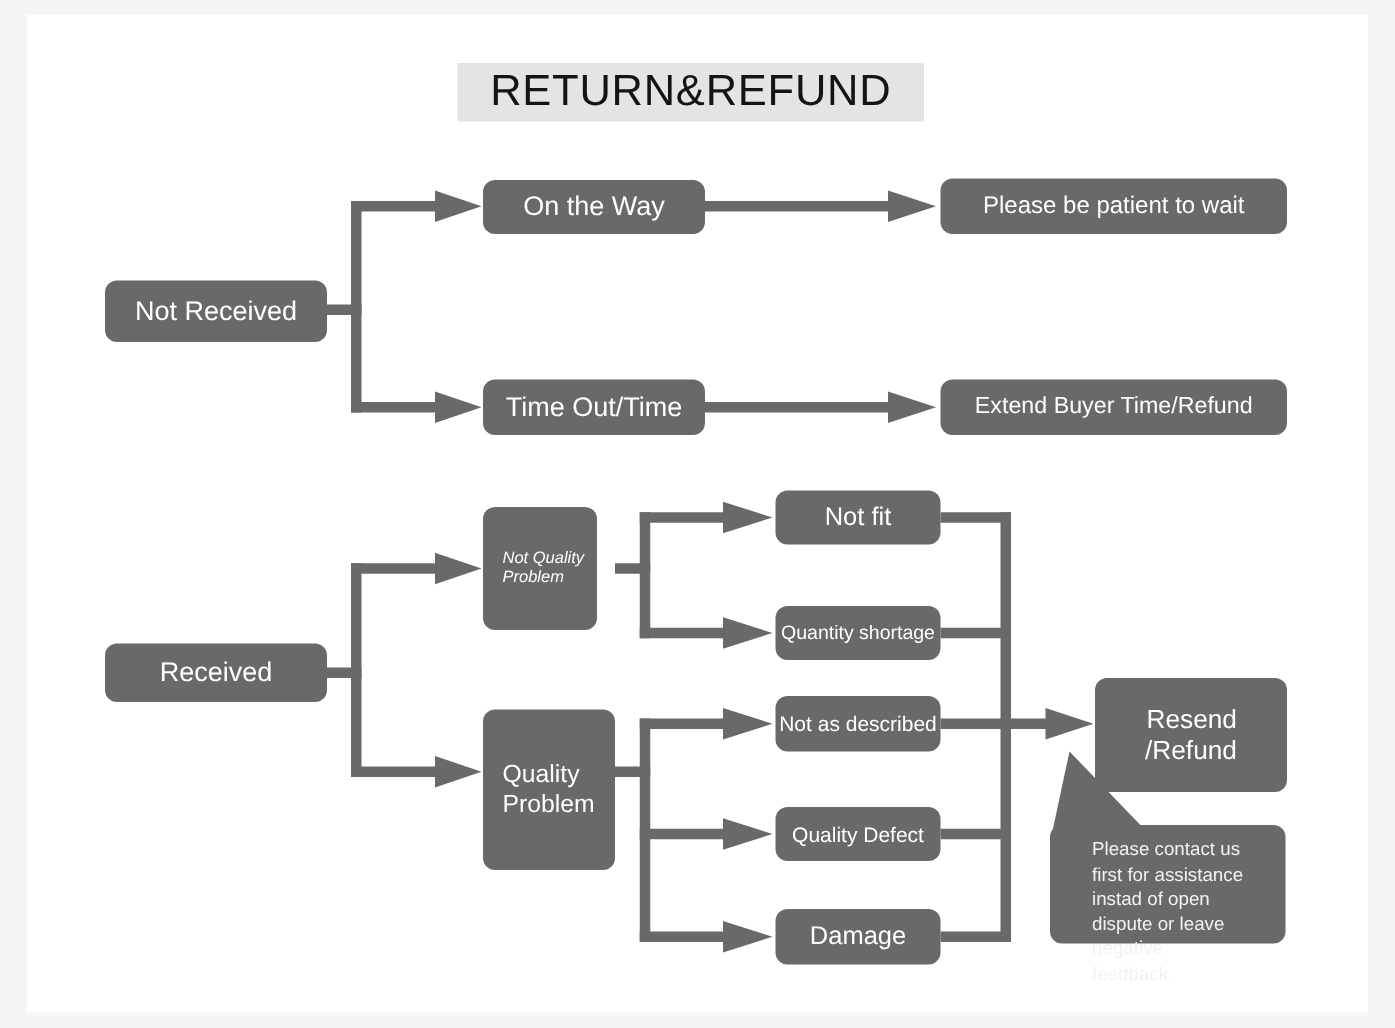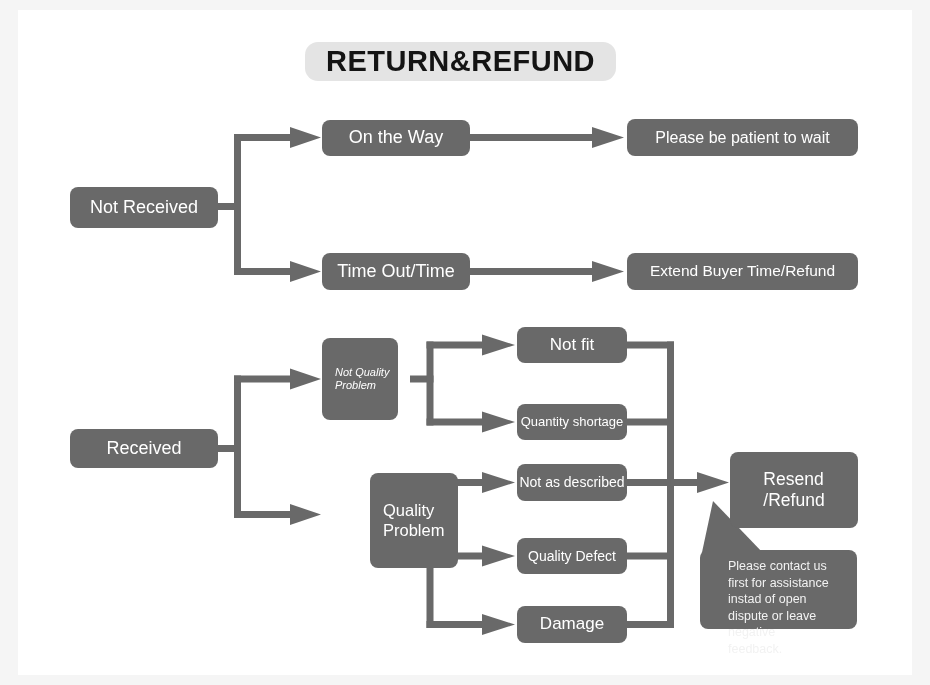--- a/index.html
+++ b/index.html
@@ -23,29 +23,29 @@
     width:894px;height:665px;
     background:var(--canvas);
   }
   svg.connectors{position:absolute;left:0;top:0;}
   .connectors line{stroke:var(--node);stroke-width:7;}
   .connectors polygon{fill:var(--node);stroke:none;}
   .title-box{
     position:absolute;left:305px;top:42px;width:311px;height:39px;
     background:var(--title-bg);color:var(--title-text);
     display:flex;align-items:center;justify-content:center;
-    font-size:29px;font-weight:bold;letter-spacing:0.5px;
-    border-radius:13px;
+    font-size:29px;font-weight:normal;letter-spacing:0.5px;
+    border-radius:0;
   }
   .node{
     position:absolute;
     background:var(--node);color:var(--node-text);
     border-radius:8px;
     display:flex;align-items:center;justify-content:center;
-    box-sizing:border-box;text-align:left;
+    box-sizing:border-box;text-align:right;
     line-height:1.2;
   }
   .node.left{justify-content:flex-start;text-align:left;padding-left:13px;}
   .node.pre{white-space:pre-line;}
   .note{
     position:absolute;left:700px;top:550px;width:157px;height:79px;
     background:var(--node);color:#f2f2f2;
     border-radius:8px;box-sizing:border-box;
     padding:8px 28px;font-size:12.5px;line-height:1.32;
     text-align:left;
@@ -148,21 +148,21 @@
   <div class="node" style="left:627px;top:119px;width:231px;height:37px;font-size:16px;">Please be patient to wait</div>
 
   <div class="node" style="left:322px;top:253px;width:148px;height:37px;font-size:18px;">Time Out/Time</div>
 
   <div class="node" style="left:627px;top:253px;width:231px;height:37px;font-size:15.5px;">Extend Buyer Time/Refund</div>
 
   <div class="node" style="left:70px;top:429px;width:148px;height:39px;font-size:18px;">Received</div>
 
   <div class="node left" style="left:322px;top:338px;width:76px;height:82px;font-size:11px;font-style:italic;">Not Quality Problem</div>
 
-  <div class="node left" style="left:322px;top:473px;width:88px;height:95px;font-size:16.5px;margin-left:48px;">Quality Problem</div>
+  <div class="node left" style="left:322px;top:473px;width:88px;height:107px;font-size:16.5px;">Quality Problem</div>
 
   <div class="node" style="left:517px;top:327px;width:110px;height:36px;font-size:17px;">Not fit</div>
 
   <div class="node" style="left:517px;top:404px;width:110px;height:36px;font-size:13px;">Quantity shortage</div>
 
   <div class="node" style="left:517px;top:464px;width:110px;height:37px;font-size:14px;">Not as described</div>
 
   <div class="node" style="left:517px;top:538px;width:110px;height:36px;font-size:14px;">Quality Defect</div>
 
   <div class="node" style="left:517px;top:606px;width:110px;height:37px;font-size:17px;">Damage</div>

